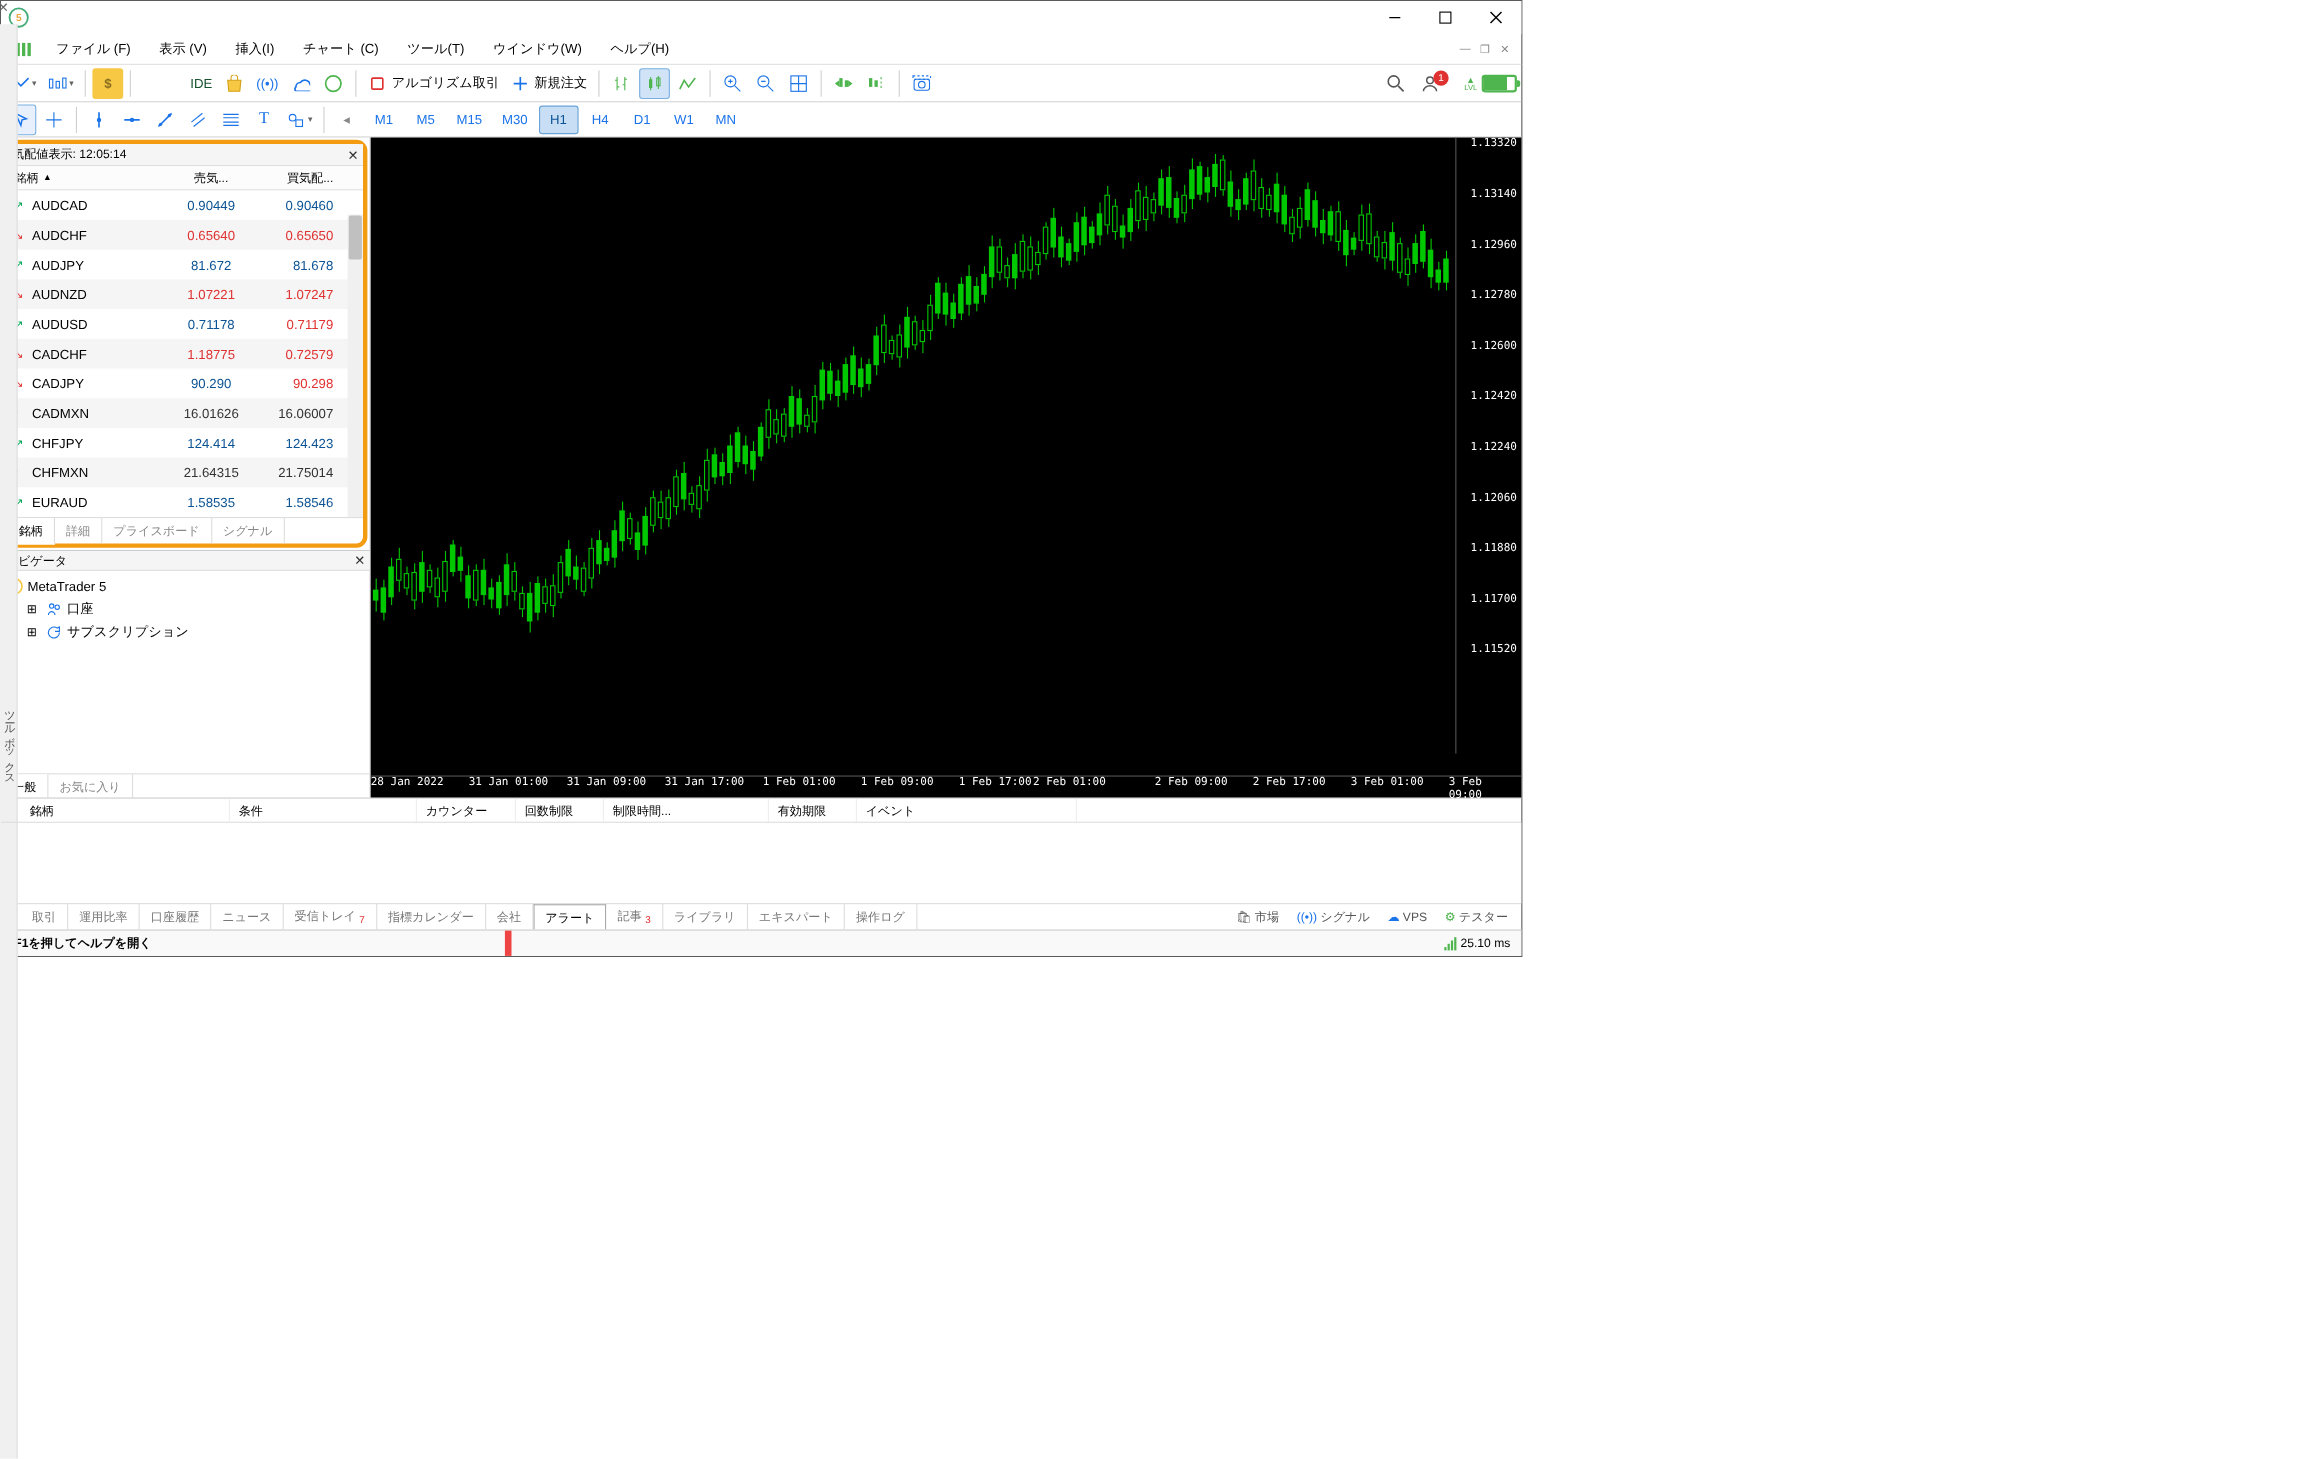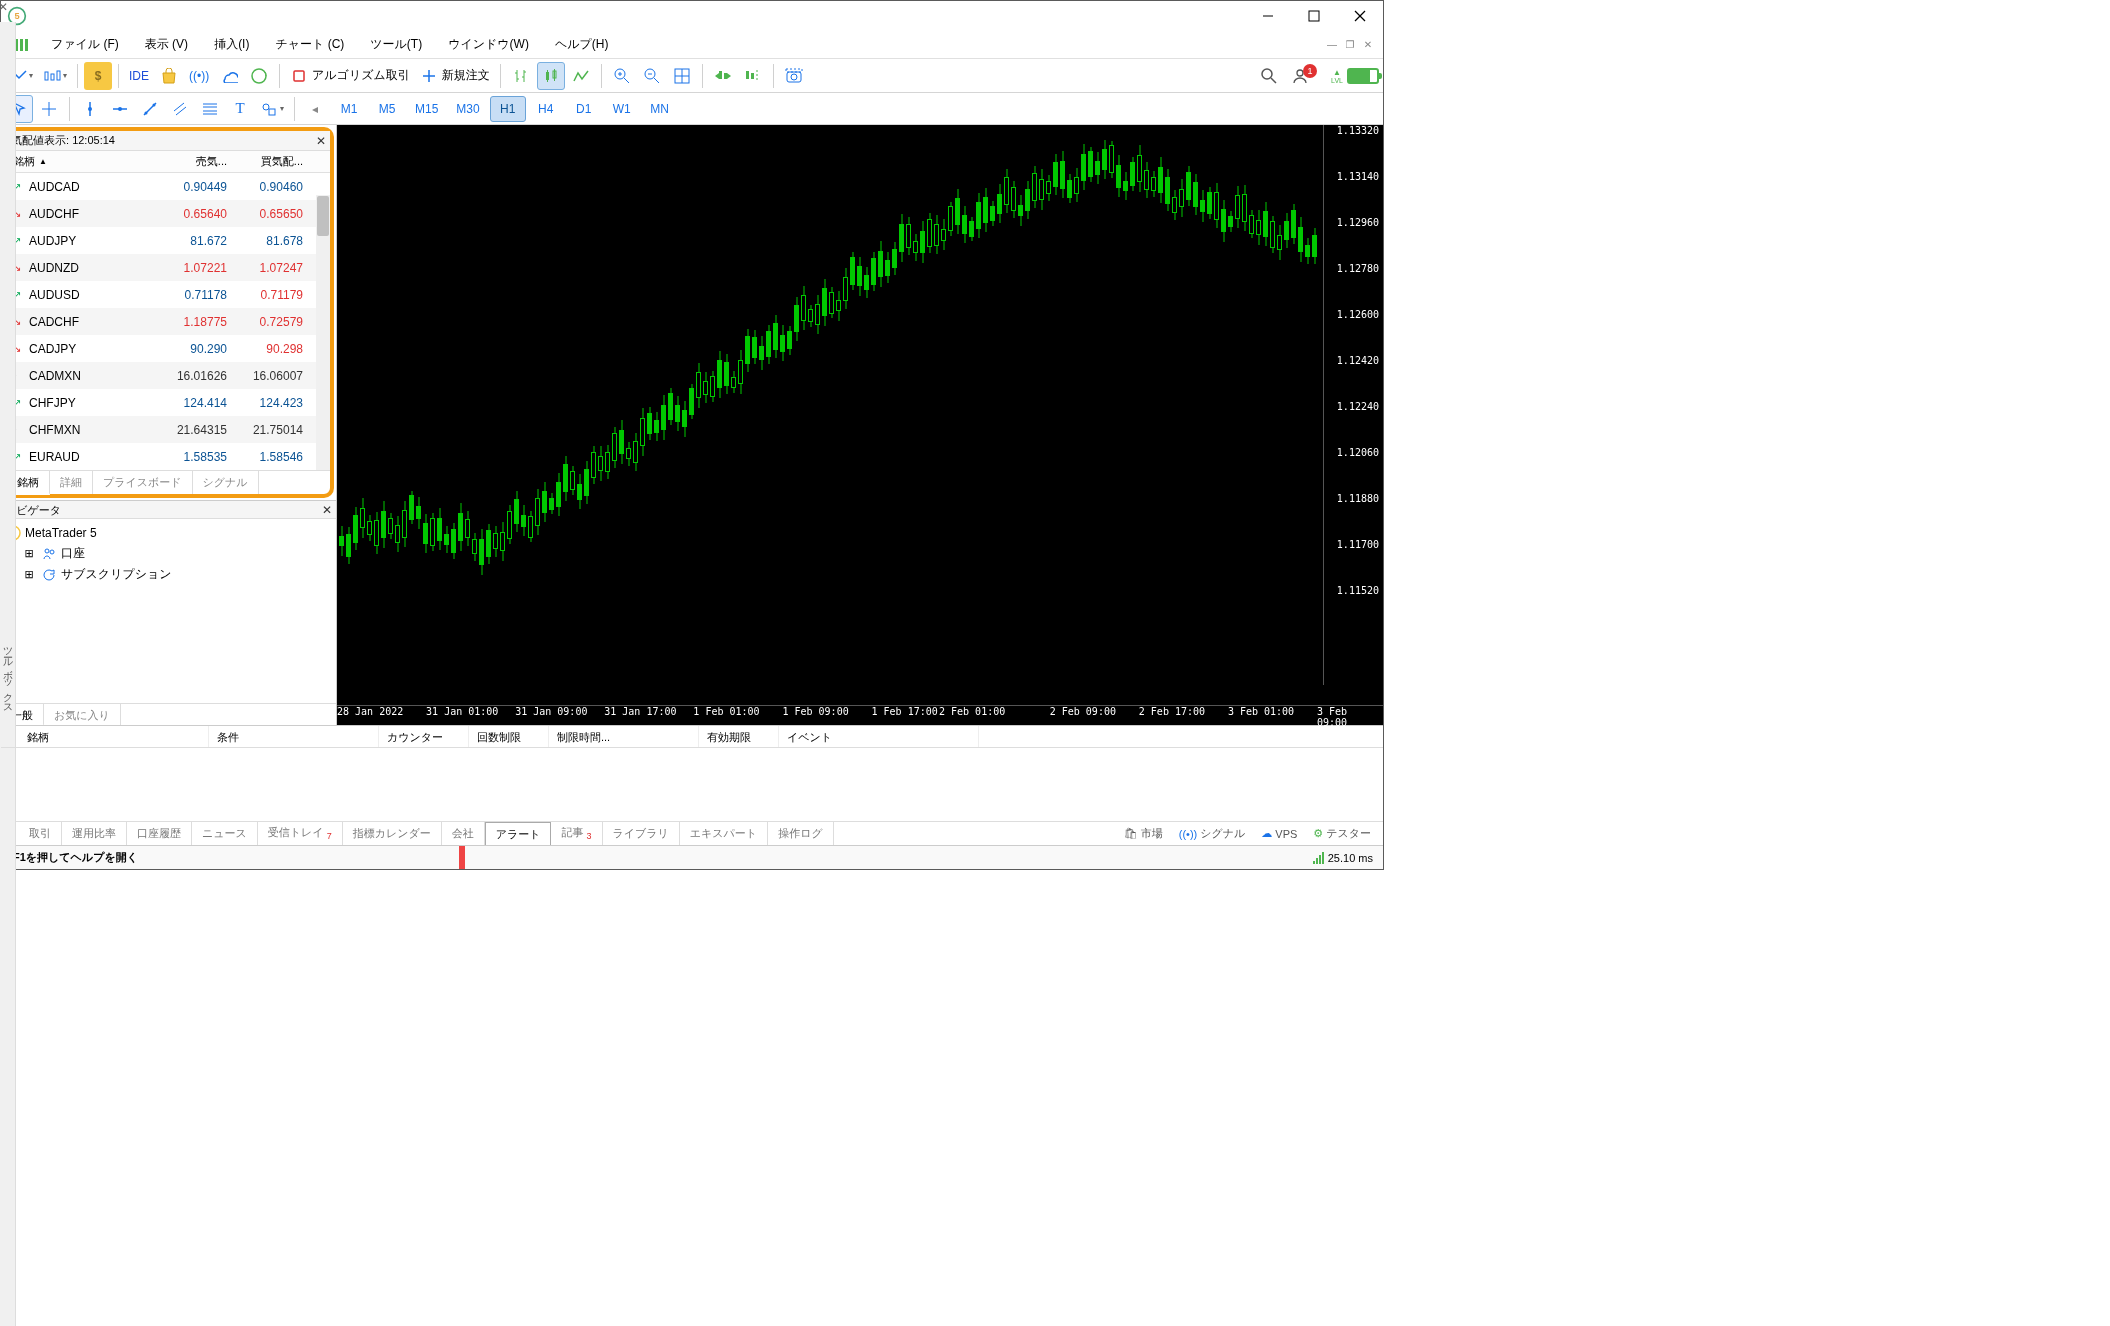--- a/index.html
+++ b/index.html
@@ -30,21 +30,21 @@
 .tf-btn { min-width: 36px; height: 26px; display: flex; align-items: center; justify-content: center; font-size: 12px; color: #1a73e8; border-radius: 3px; padding: 0 8px; }
 .tf-btn.active { background: #c8def5; border: 1px solid #6aa3d8; color: #0b5394; }
 .main-area { flex: 1; display: flex; min-height: 0; }
 .left-panels { width: 336px; display: flex; flex-direction: column; border-right: 1px solid #ccc; }
 .market-watch { border: 4px solid #f39c12; border-radius: 10px; margin: 2px; background: #fff; display: flex; flex-direction: column; position: relative; }
 .panel-header { height: 20px; display: flex; align-items: center; padding: 0 4px; font-size: 11px; background: #f5f5f5; border-bottom: 1px solid #ddd; justify-content: space-between; }
 .close-x { font-size: 12px; color: #333; cursor: pointer; }
 .mw-table { flex: 1; overflow-y: auto; position: relative; }
 .mw-head { display: flex; font-size: 11px; height: 22px; align-items: center; border-bottom: 1px solid #e0e0e0; background: #fcfcfc; }
 .mw-col1 { width: 150px; padding-left: 6px; display: flex; align-items: center; gap: 4px; }
-.mw-col2 { width: 76px; text-align: right; padding-right: 6px; }
+.mw-col2 { width: 76px; text-align: center; padding-right: 6px; }
 .mw-col3 { width: 76px; text-align: right; padding-right: 6px; }
 .mw-row { display: flex; font-size: 12px; height: 27px; align-items: center; }
 .mw-row:nth-child(even) { background: #f5f5f5; }
 .mw-arrow { width: 12px; display: inline-block; font-size: 10px; }
 .up { color: #00a651; }
 .down { color: #e03131; }
 .dot { color: #999; }
 .val-blue { color: #0b5394; }
 .val-red { color: #e03131; }
 .val-gray { color: #333; }
@@ -160,21 +160,21 @@
             <rect x="8" y="5" width="3" height="6" fill="none" stroke="#1a73e8"></rect>
             <rect x="14" y="2" width="3" height="9" fill="none" stroke="#1a73e8"></rect>
           </svg>
         </span>
       </div>
     <div class="tb-sep"></div>
     <div class="tb-btn" style="background:#f7c843;border-radius:3px;">
         <span style="color:#8a6d1f;font-weight:bold;">$</span>
       </div>
     <div class="tb-sep"></div>
-    <div class="tb-btn" style="color:#1d4ed8;">IDE</div>
+    <div class="tb-btn" style="color:#14532d;margin-left:44px;">IDE</div>
     <div class="tb-btn">
         <span class="tb-icon">
           <svg width="18" height="16">
             <path d="M3 5h12l-1 10H4z" fill="#f7c843" stroke="#d4a017"></path>
             <path d="M6 5V3a3 3 0 016 0v2" fill="none" stroke="#d4a017"></path>
           </svg>
         </span>
       </div>
     <div class="tb-btn">
         <span class="tb-icon" style="color:#1a73e8;">((•))</span>

